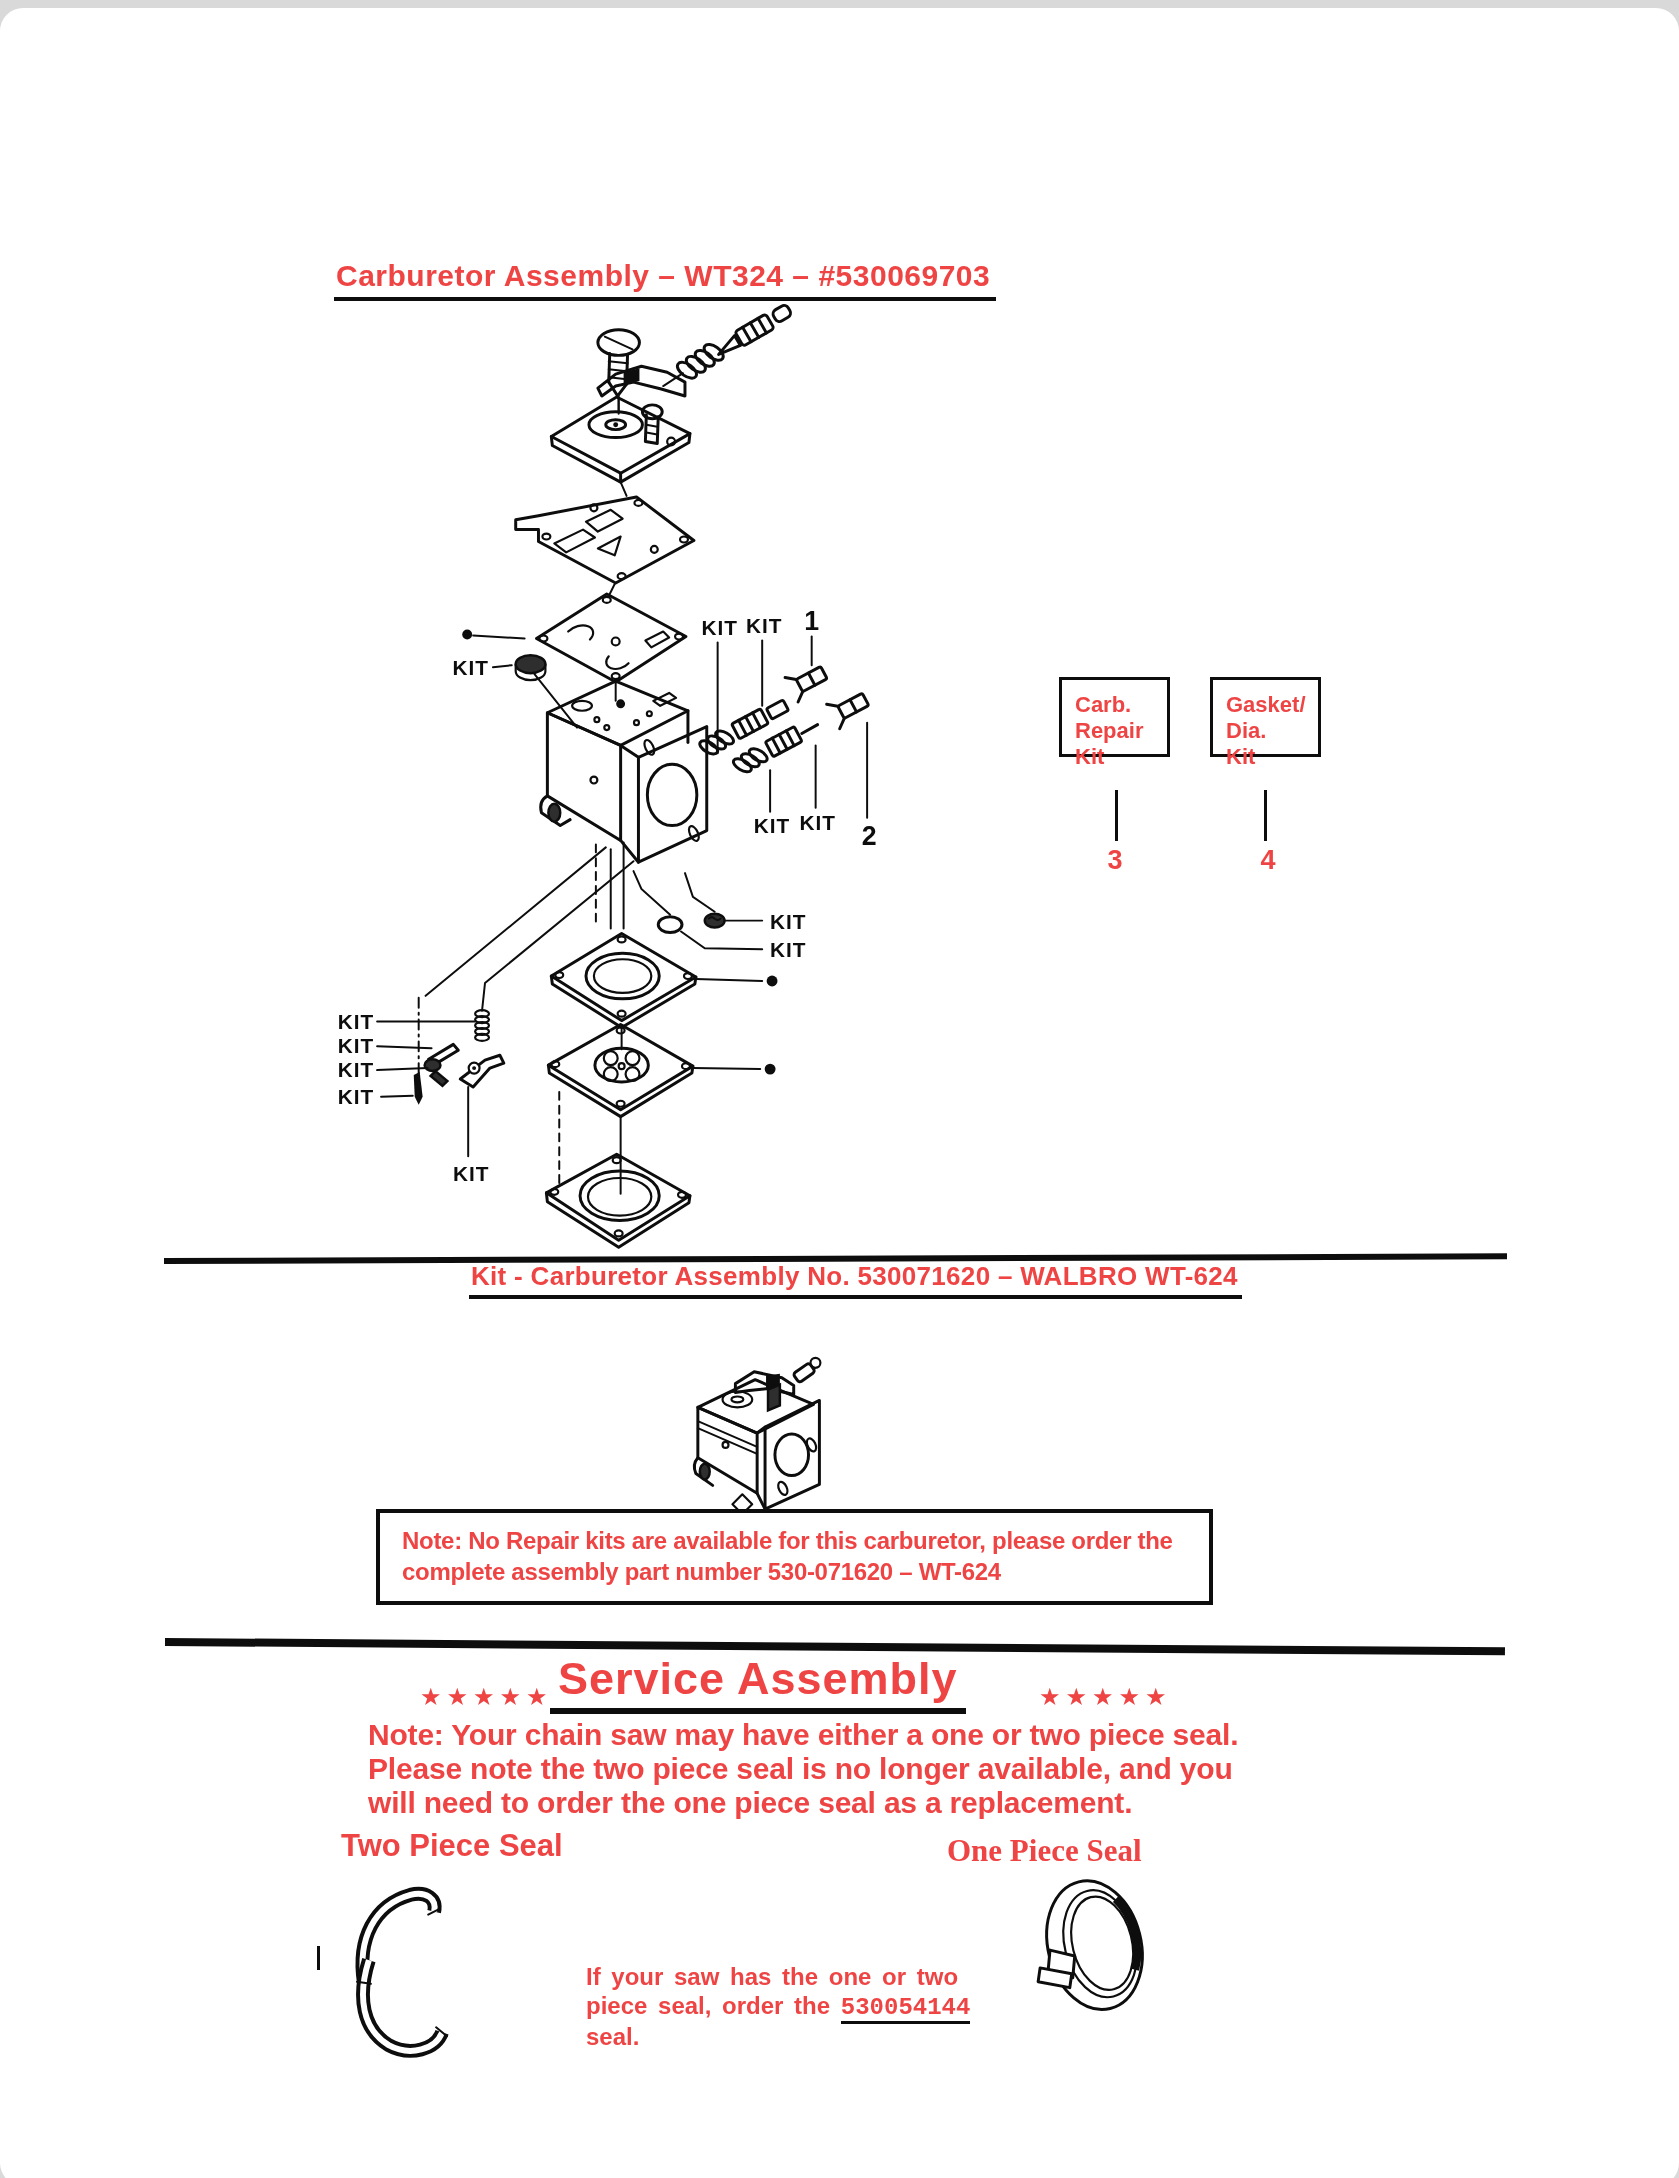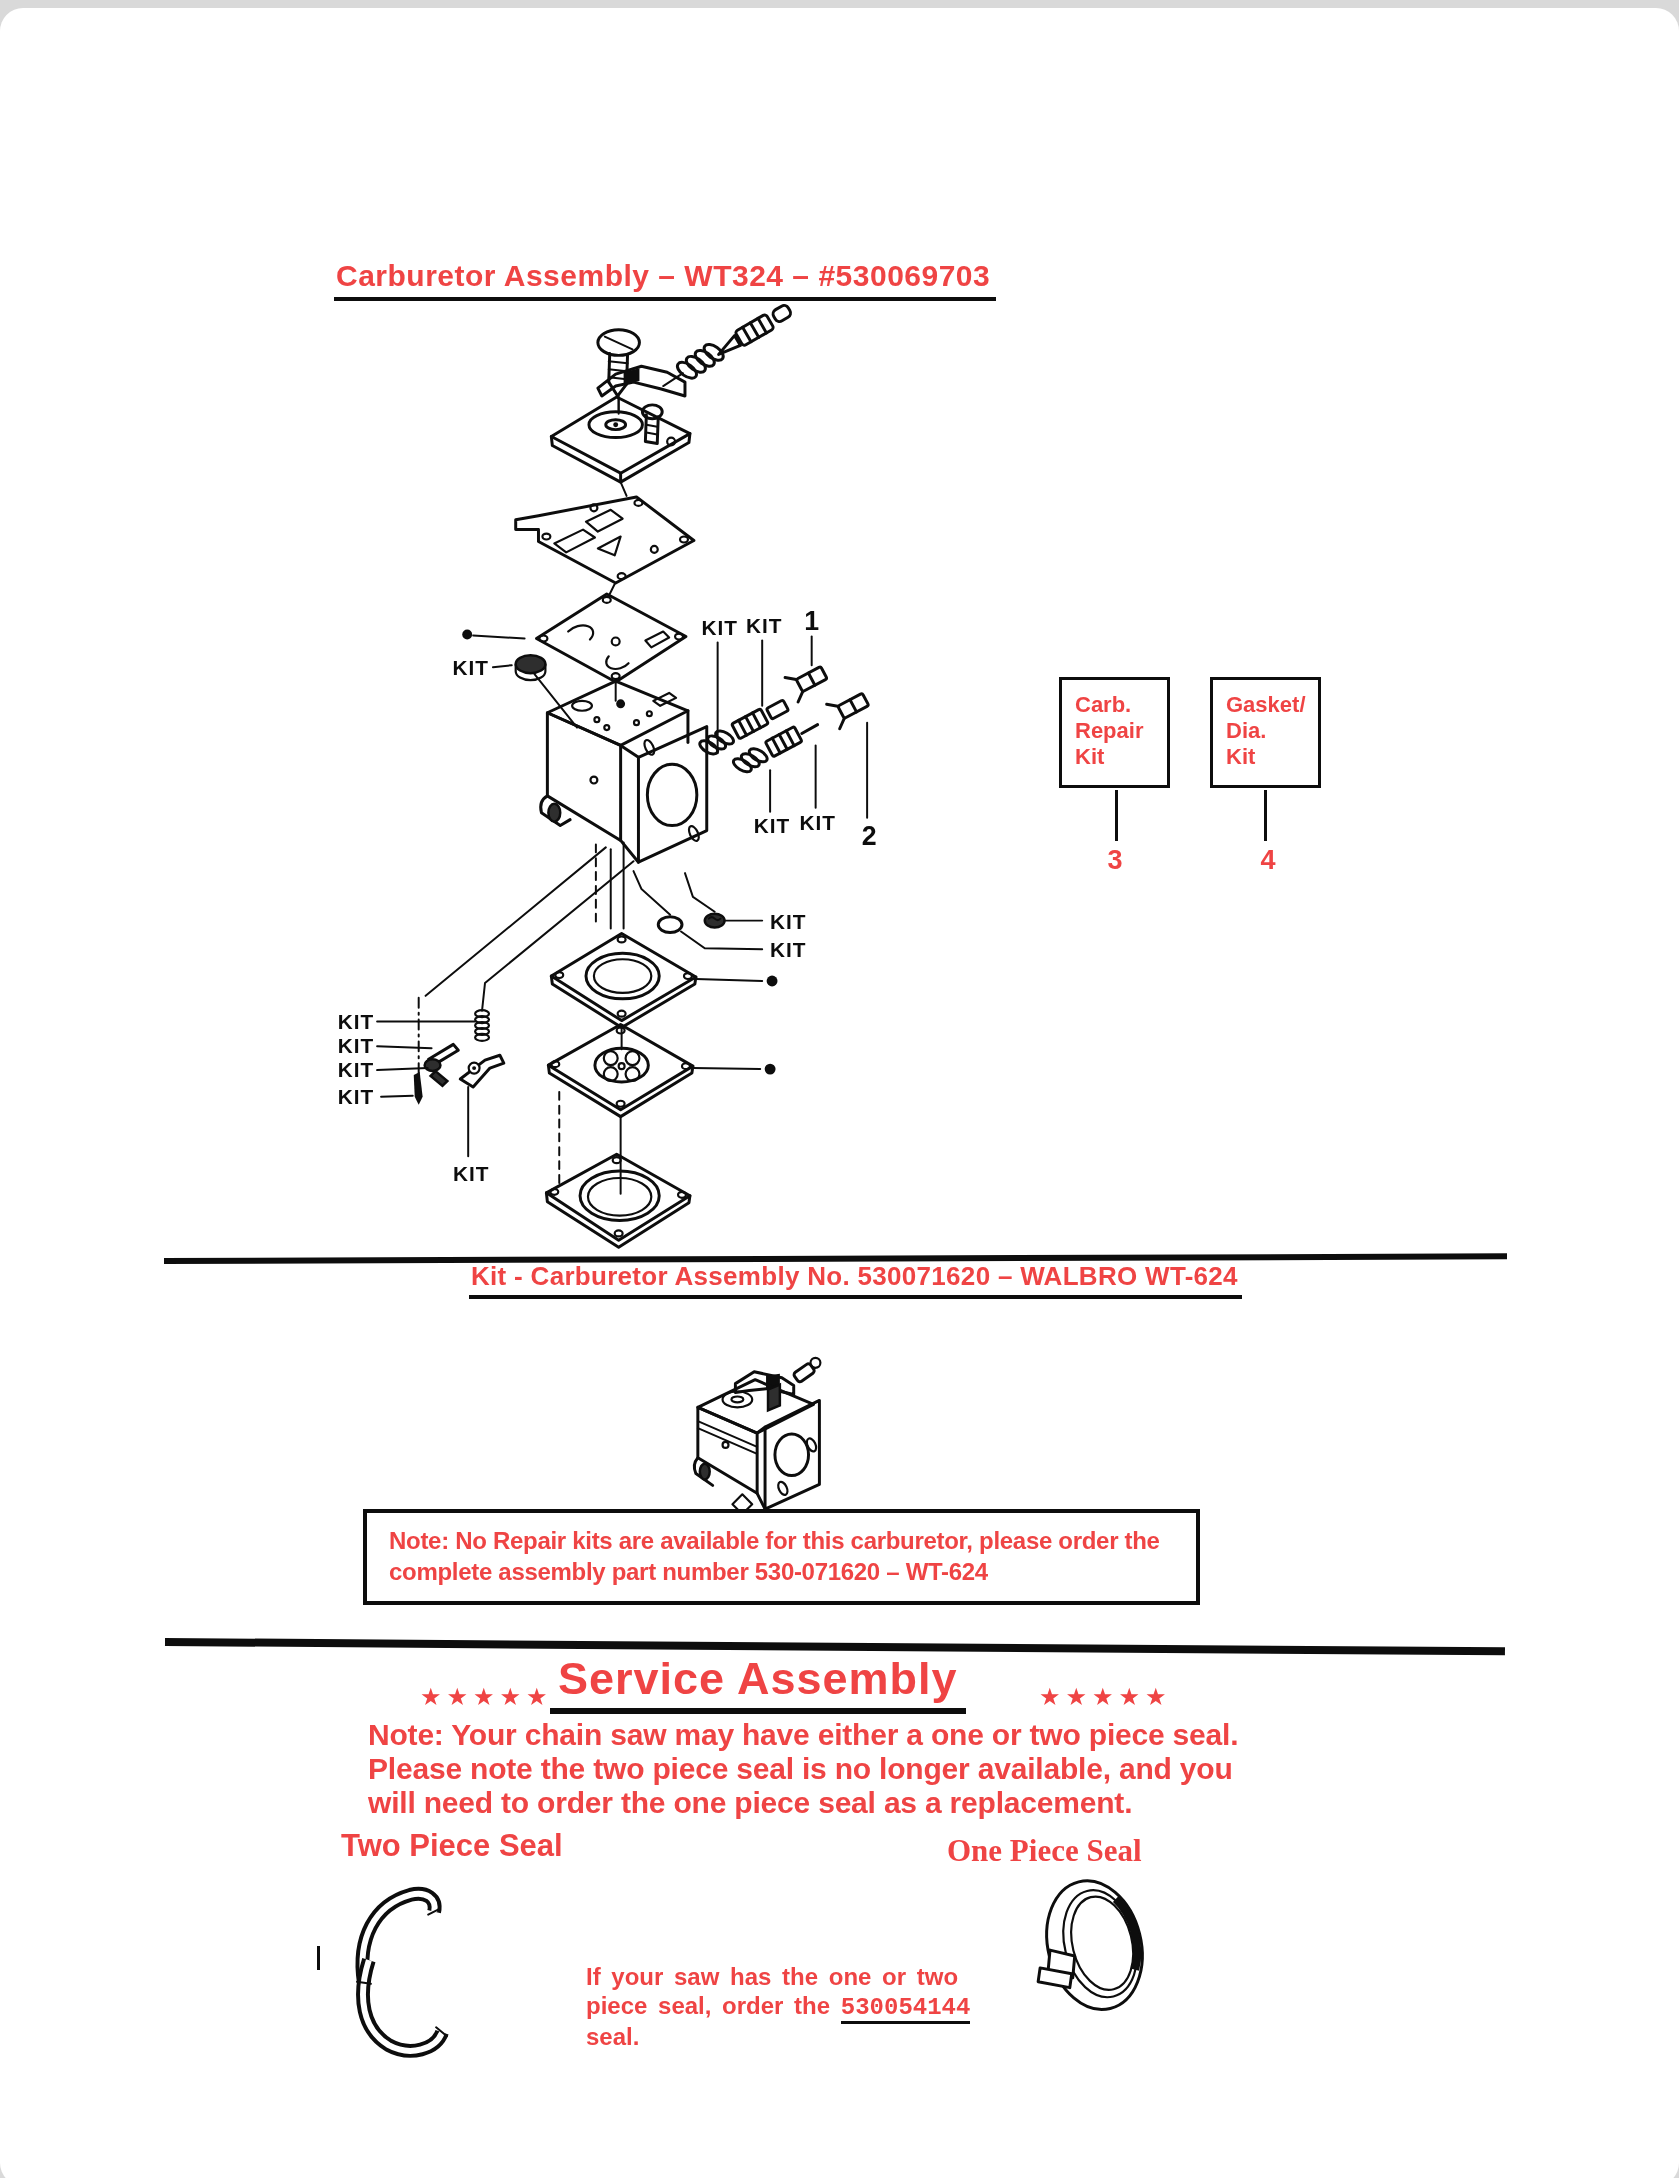--- a/index.html
+++ b/index.html
@@ -14,25 +14,25 @@
   .title2{left:469px;top:1253px;font-size:26px;letter-spacing:0.3px;border-bottom:4px solid #0d0d0d;padding:0 4px 3px 2px;white-space:nowrap;}
   svg.layer{position:absolute;overflow:visible;}
   .s{fill:none;stroke:#0d0d0d;stroke-width:3;stroke-linejoin:round;stroke-linecap:round;}
   .sw2{stroke-width:2.2;}
   .thin{fill:none;stroke:#0d0d0d;stroke-width:2;stroke-linecap:round;}
   .f{fill:#0d0d0d;stroke:none;}
   .dk{fill:#2e2e2e;stroke:#0d0d0d;stroke-width:2.5;}
   .wh{fill:#ffffff;}
   text.kit{font-family:"Liberation Sans","DejaVu Sans",sans-serif;font-weight:bold;font-size:21px;letter-spacing:1px;fill:#0d0d0d;}
   text.num{font-family:"Liberation Sans","DejaVu Sans",sans-serif;font-weight:bold;font-size:27px;fill:#0d0d0d;}
-  .kitbox{width:111px;height:111px;border:3px solid #0d0d0d;font-size:22px;line-height:26px;padding:12px 0 0 13px;box-sizing:border-box;background:#fff;}
+  .kitbox{width:111px;height:80px;border:3px solid #0d0d0d;font-size:22px;line-height:26px;padding:12px 0 0 13px;box-sizing:border-box;background:#fff;}
   .boxline{width:3px;background:#0d0d0d;}
   .boxnum{font-size:27px;width:40px;text-align:center;}
   .divider{background:#0d0d0d;transform-origin:left center;}
-  .notebox{left:363px;top:1501px;width:837px;box-sizing:border-box;border:4px solid #0d0d0d;background:#fff;padding:12px 18px 14px 22px;font-size:24px;line-height:31px;letter-spacing:-0.3px;white-space:nowrap;}
+  .notebox{left:376px;top:1501px;width:837px;box-sizing:border-box;border:4px solid #0d0d0d;background:#fff;padding:12px 18px 14px 22px;font-size:24px;line-height:31px;letter-spacing:-0.3px;white-space:nowrap;}
   .stars{font-family:"DejaVu Sans",sans-serif;font-size:24px;letter-spacing:5px;white-space:nowrap;}
   .svc-head{font-size:45px;letter-spacing:1px;border-bottom:6px solid #0d0d0d;padding:0 8px 3px 8px;white-space:nowrap;}
   .note3{left:368px;top:1710px;font-size:30px;line-height:34px;letter-spacing:-0.2px;white-space:nowrap;}
   .seal-label{font-size:31px;white-space:nowrap;}
   .order-text{left:586px;top:1954px;font-size:24px;line-height:29px;word-spacing:4px;white-space:nowrap;}
   .pn{border-bottom:3px solid #0d0d0d;font-family:Liberation Mono, monospace;}
   .tick{left:317px;top:1938px;width:3px;height:24px;background:#0d0d0d;}
 </style>
 </head>
 <body>

